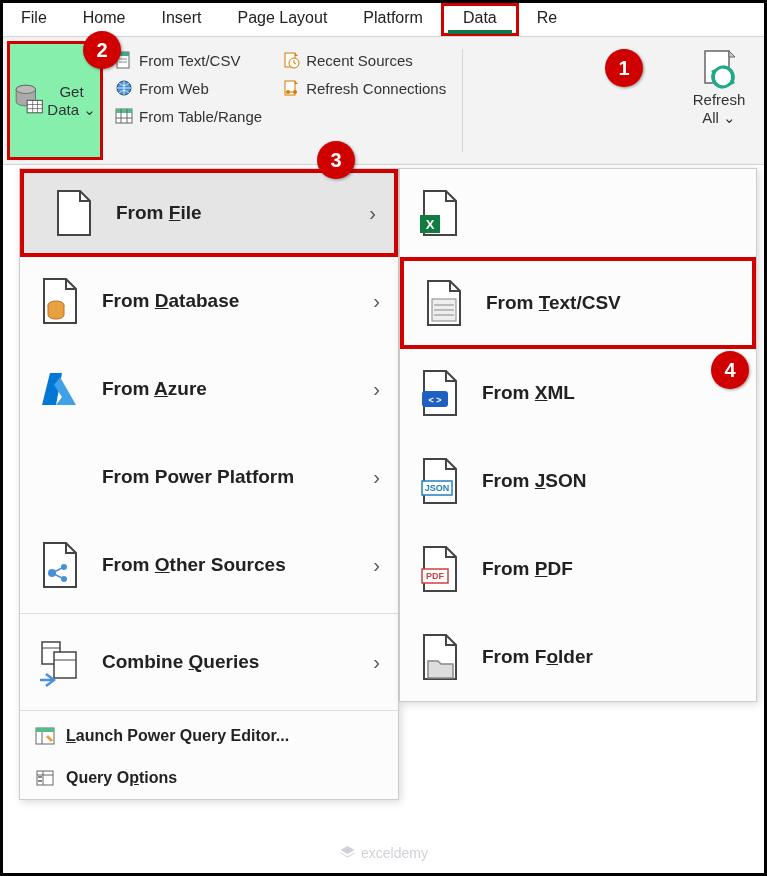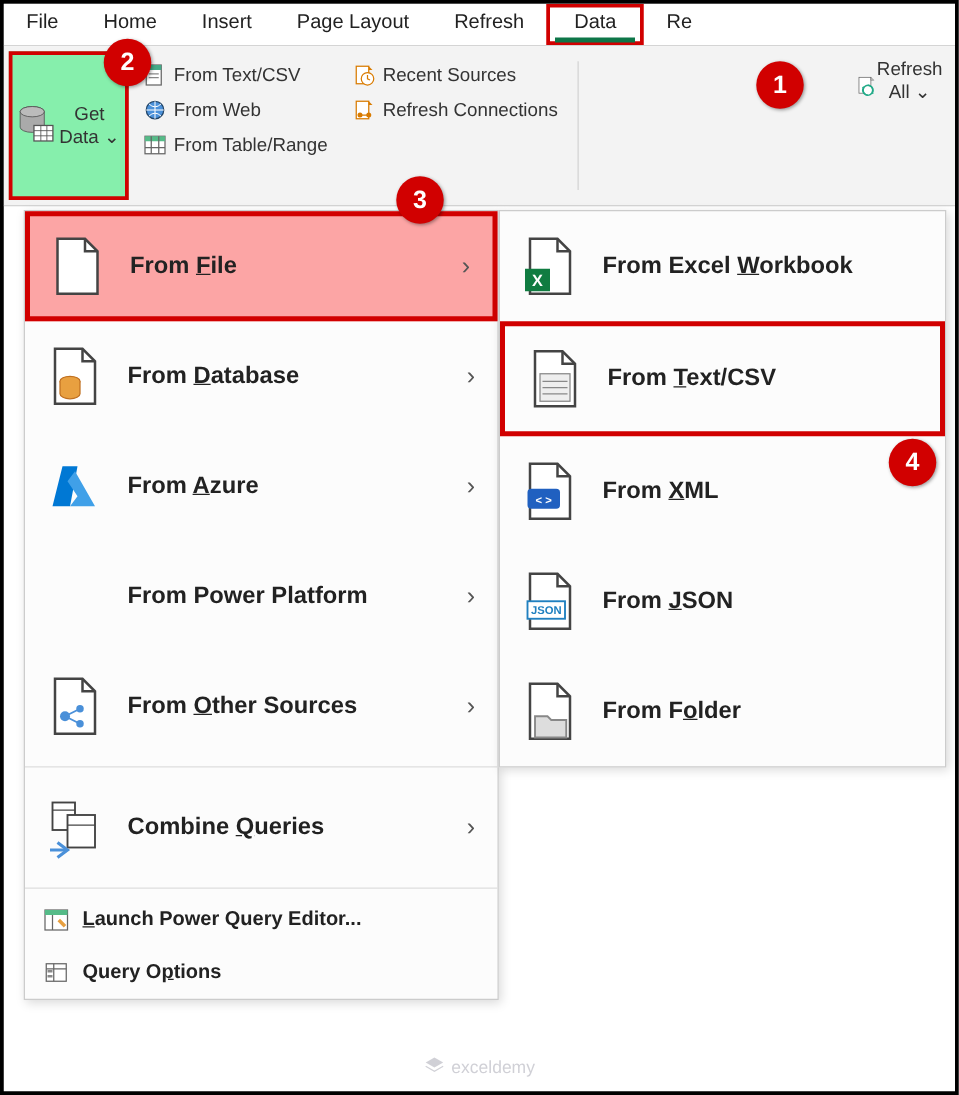--- a/index.html
+++ b/index.html
@@ -84,21 +84,22 @@
     }
     .ribbon-item.disabled { color: #999; }
     .small-icon {
       width: 18px;
       height: 18px;
       flex-shrink: 0;
     }
     .refresh-btn {
       width: 74px;
       display: flex;
-      flex-direction: row;
+      flex-direction: column;
+      align-items: center;
       padding: 6px 2px;
       cursor: pointer;
       margin-left: auto;
       margin-right: 4px;
     }
     .refresh-icon { width: 44px; height: 44px; }
     .divider { width: 1px; background: #d4d4d4; margin: 8px 4px; }
     .dropdown-menu {
       position: absolute;
       top: 165px;
@@ -111,23 +112,23 @@
     .menu-item {
       display: flex;
       align-items: center;
       padding: 16px 18px;
       gap: 20px;
       cursor: pointer;
       position: relative;
       min-height: 88px;
     }
     .menu-item.highlighted {
-      background: #fca5a5;
+      background: #e5e5e5;
       border: 4px solid #d10000;
-      padding: 12px 16px;
+      padding: 12px 28px;
     }
     .menu-item.small {
       min-height: 42px;
       padding: 8px 14px;
       gap: 10px;
     }
     .menu-icon {
       width: 44px;
       height: 52px;
       flex-shrink: 0;
@@ -189,21 +190,21 @@
     }
   </style>
 </head>
 <body>
 
 <div class="ribbon-tabs">
   <div class="tab">File</div>
   <div class="tab">Home</div>
   <div class="tab">Insert</div>
   <div class="tab">Page Layout</div>
-  <div class="tab">Refresh</div>
+  <div class="tab">Platform</div>
   <div class="tab active">Data</div>
   <div class="tab">Re</div>
 </div>
 
 <div class="ribbon-body">
   <div class="get-data-btn">
     <svg class="get-data-icon" viewBox="0 0 48 48">
       <ellipse cx="20" cy="10" rx="14" ry="6" fill="#888" stroke="#555" stroke-width="1"></ellipse>
       <path d="M6 10 v18 a14 6 0 0 0 28 0 v-18" fill="#aaa" stroke="#555" stroke-width="1"></path>
       <ellipse cx="20" cy="10" rx="14" ry="6" fill="#bbb" stroke="#555" stroke-width="1"></ellipse>
@@ -365,21 +366,20 @@
 </div>
 
 <div class="submenu">
   <div class="menu-item">
     <svg class="menu-icon" viewBox="0 0 44 52">
         <path d="M6 4 h22 l10 10 v34 h-32 z" fill="#fff" stroke="#444" stroke-width="2"></path>
         <path d="M28 4 v10 h10" fill="none" stroke="#444" stroke-width="2"></path>
         <rect x="2" y="28" width="20" height="18" fill="#107c41"></rect>
         <text x="12" y="42" font-size="13" fill="#fff" text-anchor="middle" font-weight="bold">X</text>
       </svg>
-    <span class="menu-label">From Excel <u>W</u>orkbook</span>
   </div>
   <div class="menu-item red-box-submenu">
     <svg class="menu-icon" viewBox="0 0 44 52">
         <path d="M6 4 h22 l10 10 v34 h-32 z" fill="#fff" stroke="#444" stroke-width="2"></path>
         <path d="M28 4 v10 h10" fill="none" stroke="#444" stroke-width="2"></path>
         <rect x="10" y="22" width="24" height="22" fill="#eee" stroke="#888"></rect>
         <line x1="12" y1="28" x2="32" y2="28" stroke="#888"></line>
         <line x1="12" y1="33" x2="32" y2="33" stroke="#888"></line>
         <line x1="12" y1="38" x2="32" y2="38" stroke="#888"></line>
       </svg>
@@ -395,20 +395,29 @@
     <span class="menu-label">From <u>X</u>ML</span>
   </div>
   <div class="menu-item">
     <svg class="menu-icon" viewBox="0 0 44 52">
         <path d="M6 4 h22 l10 10 v34 h-32 z" fill="#fff" stroke="#444" stroke-width="2"></path>
         <path d="M28 4 v10 h10" fill="none" stroke="#444" stroke-width="2"></path>
         <rect x="4" y="26" width="30" height="14" fill="#fff" stroke="#2080c0" stroke-width="1.5"></rect>
         <text x="19" y="36" font-size="9" fill="#2080c0" text-anchor="middle" font-weight="bold">JSON</text>
       </svg>
     <span class="menu-label">From <u>J</u>SON</span>
+  </div>
+  <div class="menu-item">
+    <svg class="menu-icon" viewBox="0 0 44 52">
+        <path d="M6 4 h22 l10 10 v34 h-32 z" fill="#fff" stroke="#444" stroke-width="2"></path>
+        <path d="M28 4 v10 h10" fill="none" stroke="#444" stroke-width="2"></path>
+        <rect x="4" y="26" width="26" height="14" fill="#fff" stroke="#d04040" stroke-width="1.5"></rect>
+        <text x="17" y="36" font-size="9" fill="#d04040" text-anchor="middle" font-weight="bold">PDF</text>
+      </svg>
+    <span class="menu-label">From <u>P</u>DF</span>
   </div>
   <div class="menu-item">
     <svg class="menu-icon" viewBox="0 0 44 52">
         <path d="M6 4 h22 l10 10 v34 h-32 z" fill="#fff" stroke="#444" stroke-width="2"></path>
         <path d="M28 4 v10 h10" fill="none" stroke="#444" stroke-width="2"></path>
         <path d="M10 30 h10 l3 3 h12 v14 h-25 z" fill="#ddd" stroke="#888" stroke-width="1.5"></path>
       </svg>
     <span class="menu-label">From F<u>o</u>lder</span>
   </div>
 </div>

